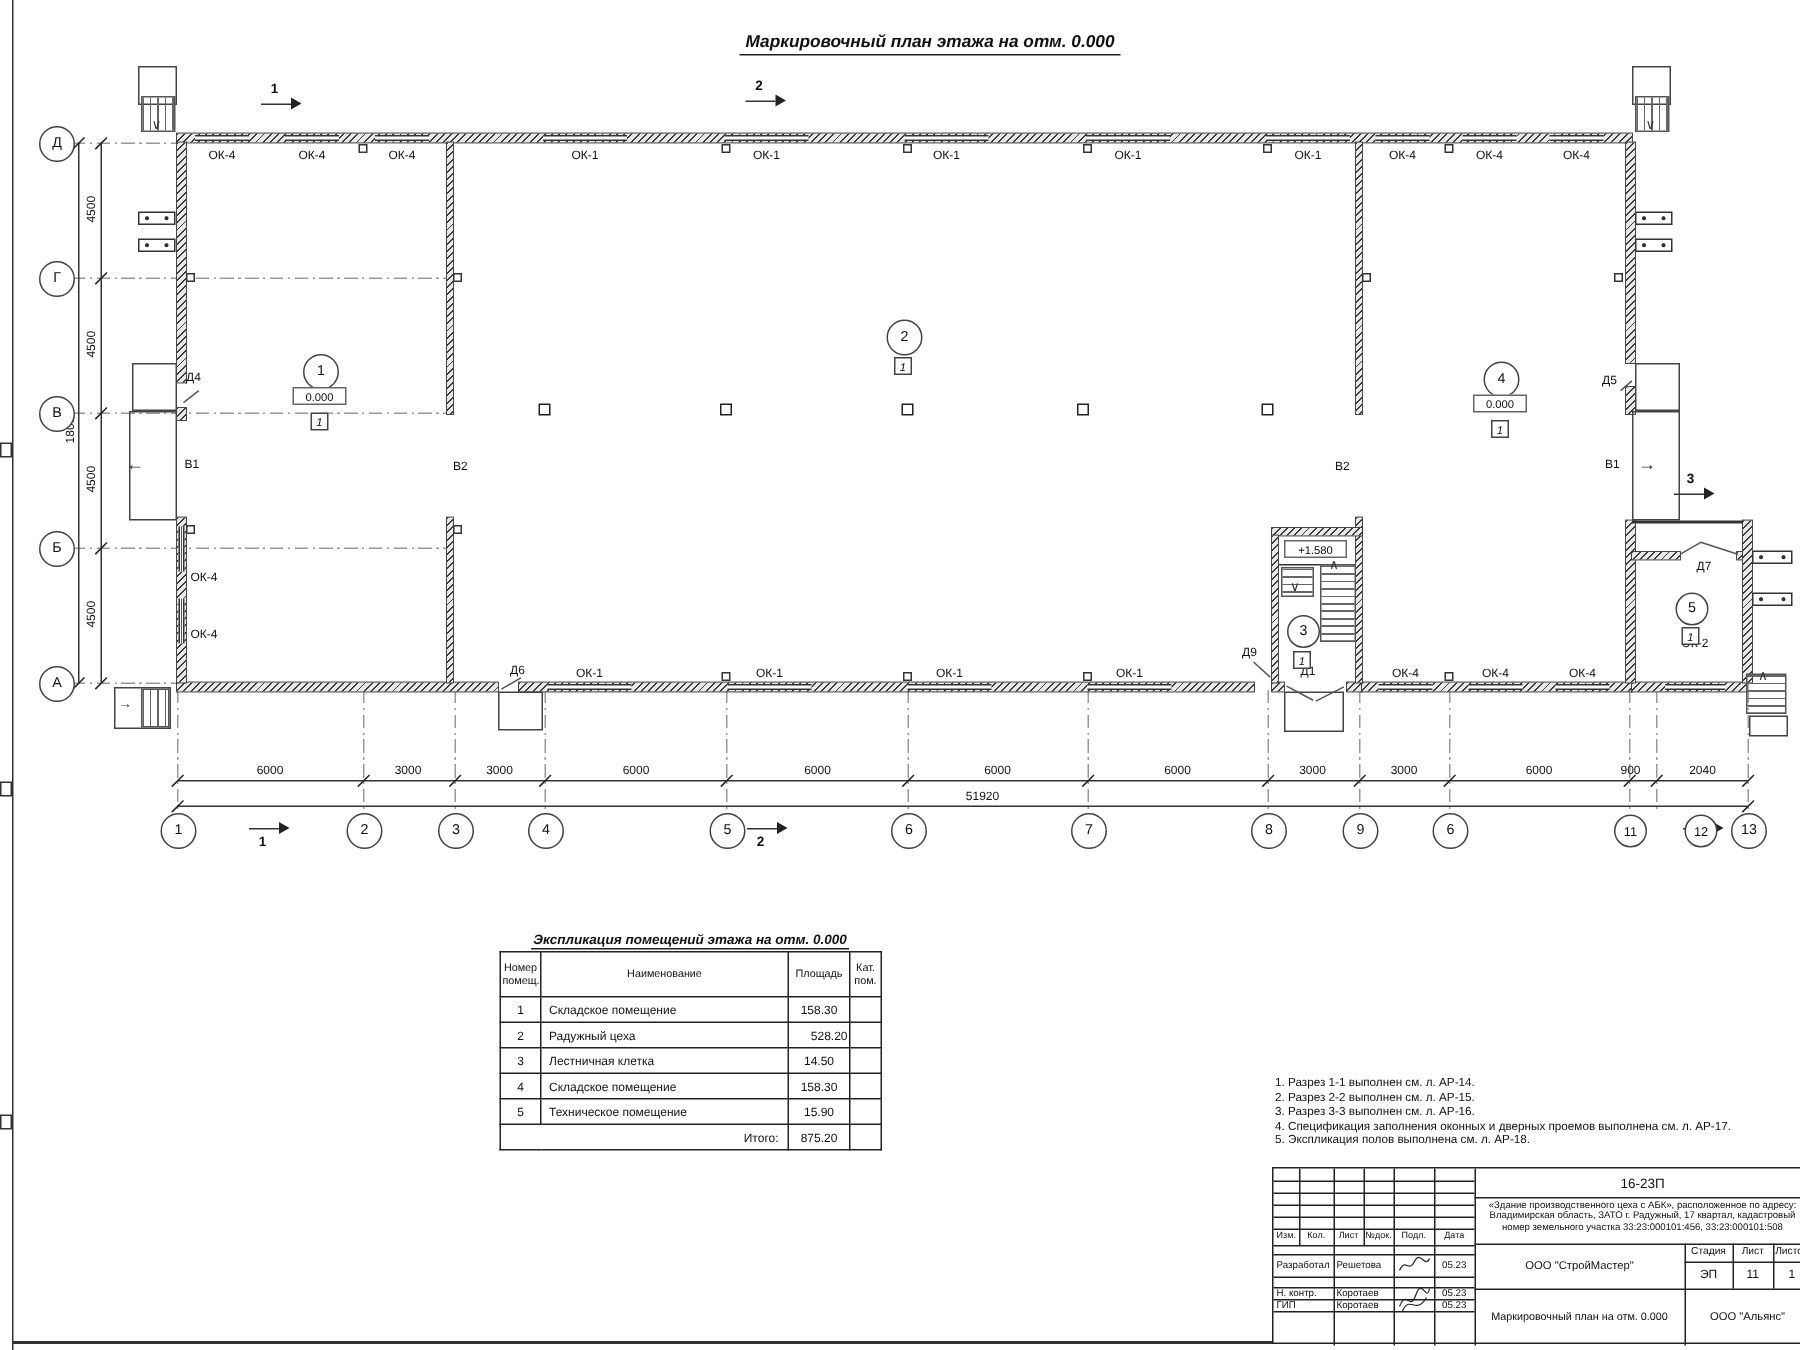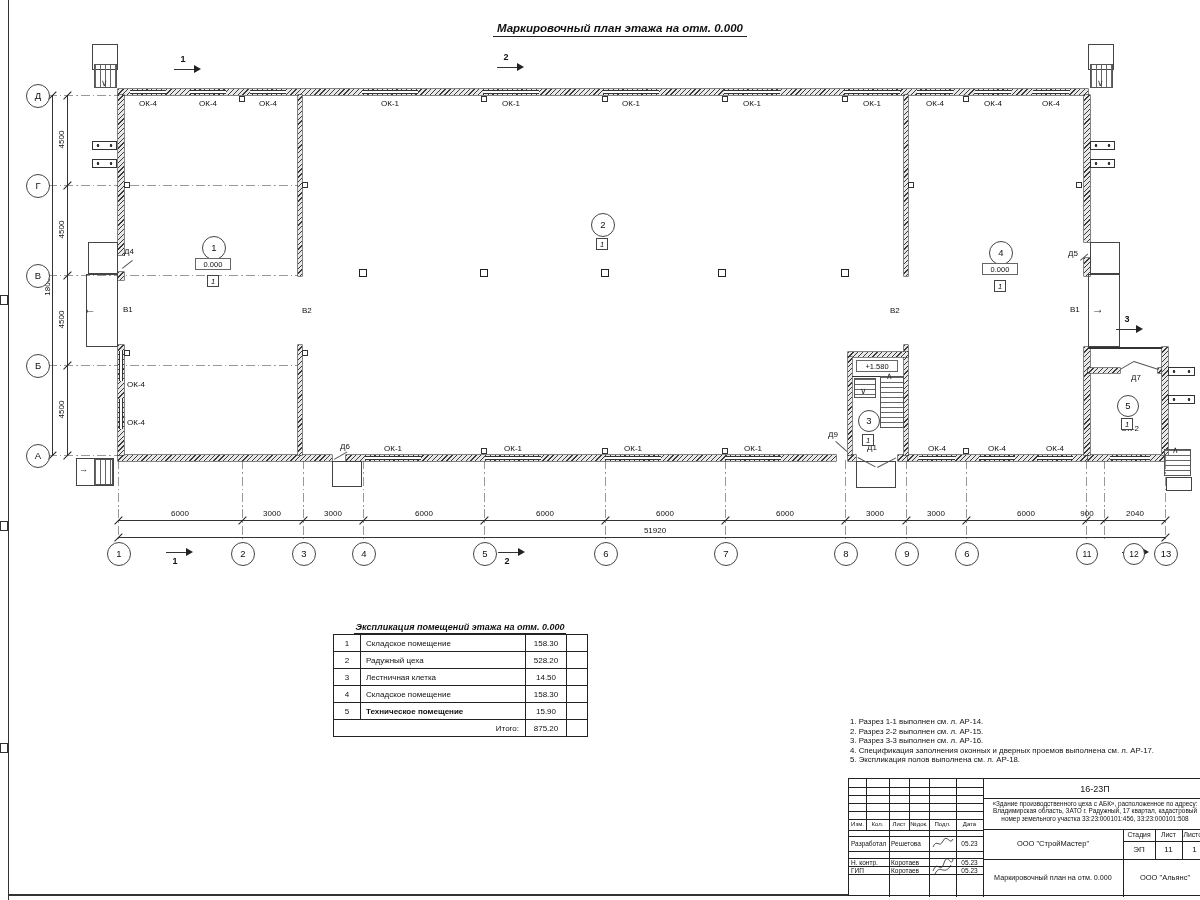--- a/index.html
+++ b/index.html
@@ -349,47 +349,55 @@
   <span class="extitle">Экспликация помещений этажа на отм. 0.000</span>
 </div>
 <table class="extable" style="left:333px;top:634px;width:254px;">
   <colgroup>
       <col style="width:27px;">
       <col style="width:165px;">
       <col style="width:41px;">
       <col style="width:21px;">
     </colgroup>
   <tbody>
+      <tr style="height:30px;">
+    <th class="exhead">Номер
+помещ.</th>
+    <th class="exhead">Наименование</th>
+    <th class="exhead">Площадь</th>
+    <th class="exhead">Кат.
+пом.</th>
+  </tr>
   <tr>
     <td class="excell" style="text-align:center;">1</td>
     <td class="excell" style="padding-left:5px;">Складское помещение</td>
     <td class="excell" style="text-align:center;">158.30</td>
     <td class="excell"></td>
   </tr>
   <tr>
     <td class="excell" style="text-align:center;">2</td>
     <td class="excell" style="padding-left:5px;">Радужный цеха</td>
-    <td class="excell" style="text-align:center;">528.20</td>
+    <td class="excell" style="text-align:right;">528.20</td>
     <td class="excell"></td>
   </tr>
   <tr>
     <td class="excell" style="text-align:center;">3</td>
     <td class="excell" style="padding-left:5px;">Лестничная клетка</td>
     <td class="excell" style="text-align:center;">14.50</td>
     <td class="excell"></td>
   </tr>
   <tr>
     <td class="excell" style="text-align:center;">4</td>
     <td class="excell" style="padding-left:5px;">Складское помещение</td>
     <td class="excell" style="text-align:center;">158.30</td>
     <td class="excell"></td>
   </tr>
   <tr>
     <td class="excell" style="text-align:center;">5</td>
-    <td class="excell" style="padding-left:5px;font-weight:bold;">Техническое помещение</td>
+    <td class="excell" style="padding-left:5px;">Техническое помещение</td>
     <td class="excell" style="text-align:center;">15.90</td>
     <td class="excell"></td>
   </tr>
   <tr style="height:16px;">
     <td class="excell" colspan="2" style="text-align:right;padding-right:6px;">Итого:</td>
     <td class="excell" style="text-align:center;">875.20</td>
     <td class="excell"></td>
   </tr>
 </tbody>
   </table>

